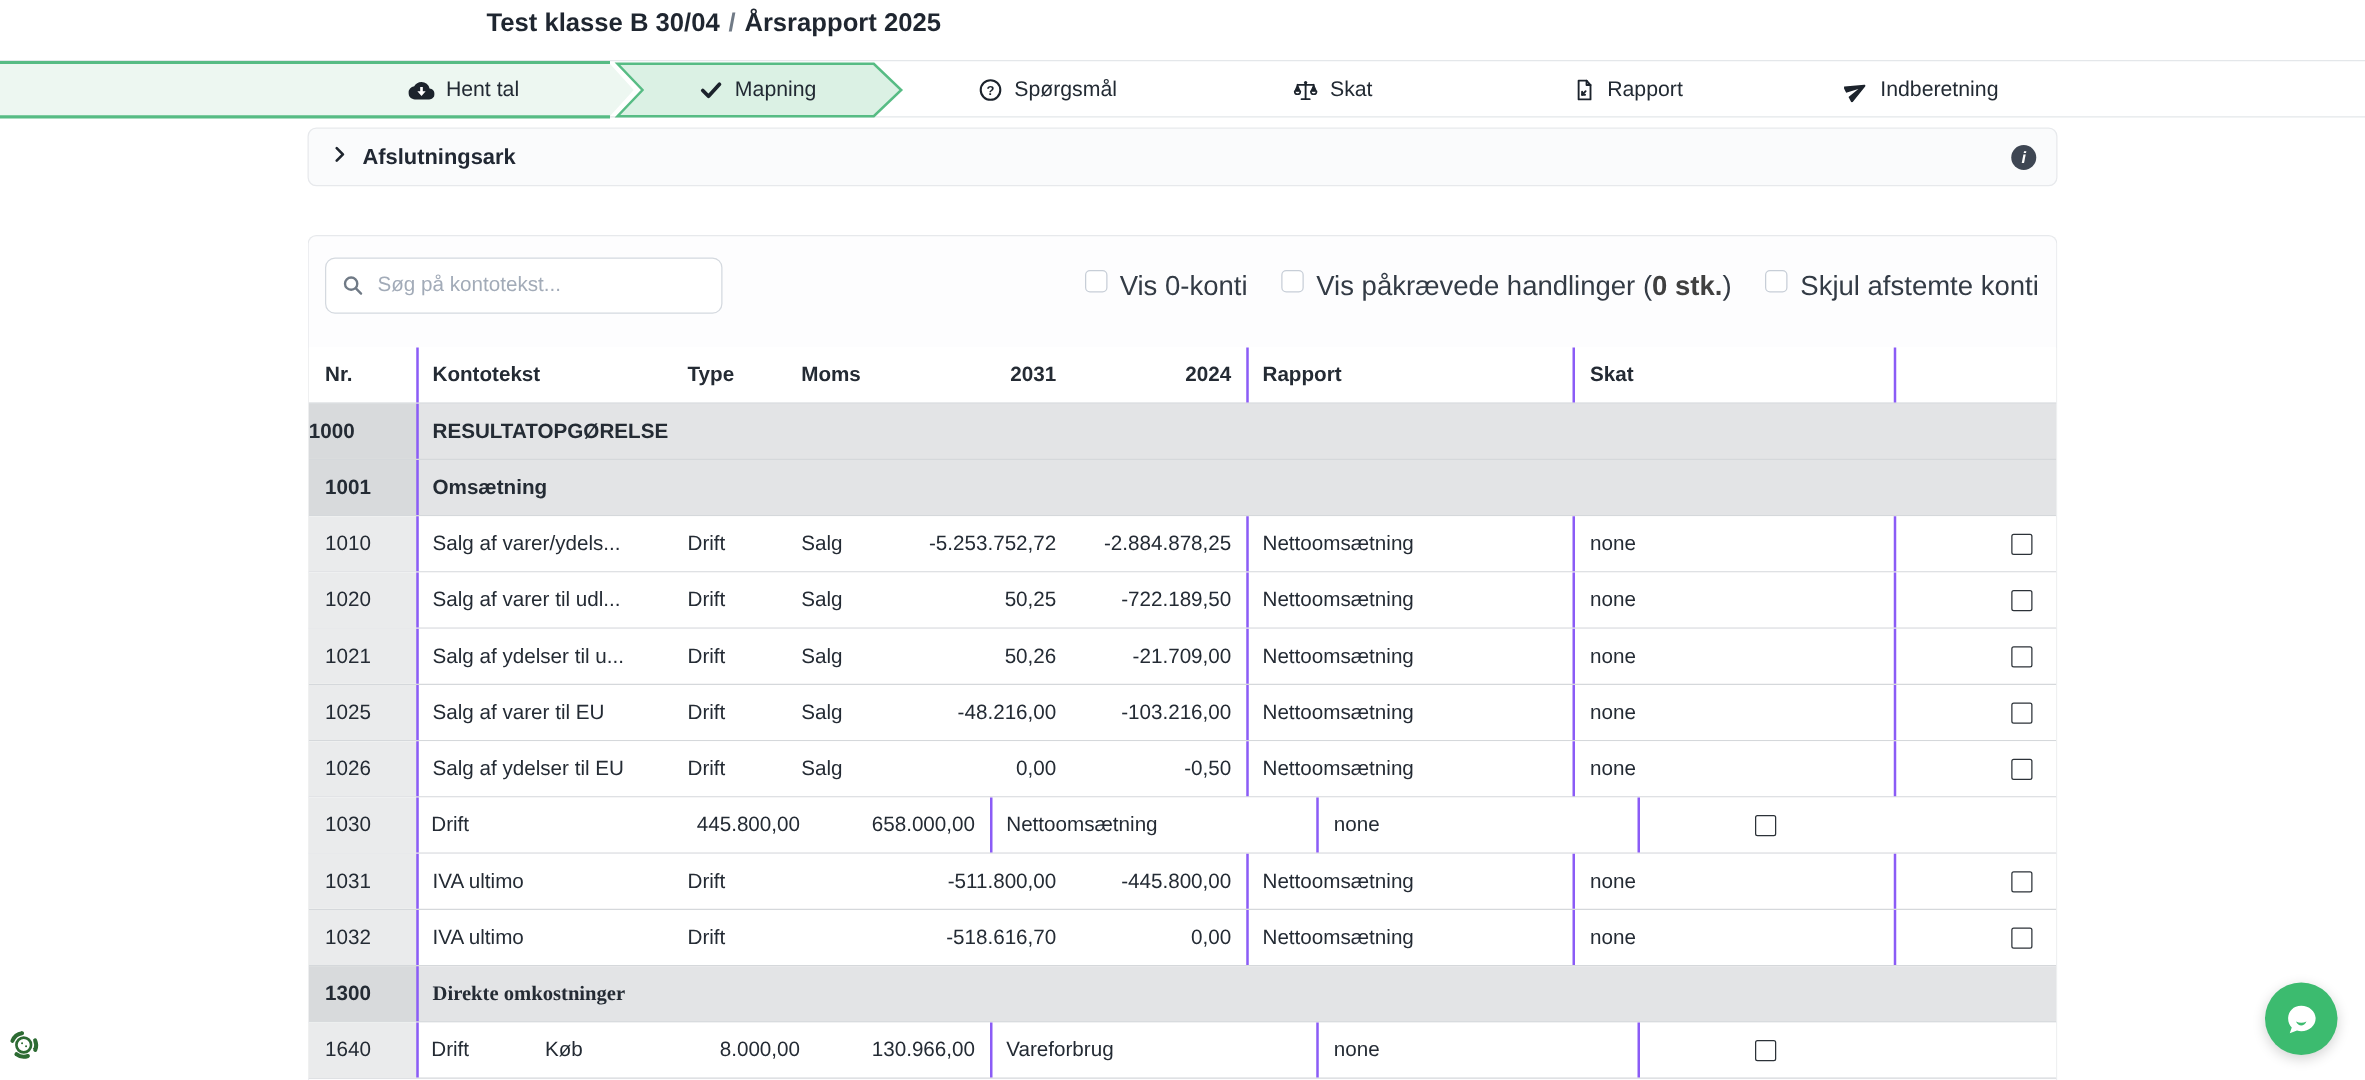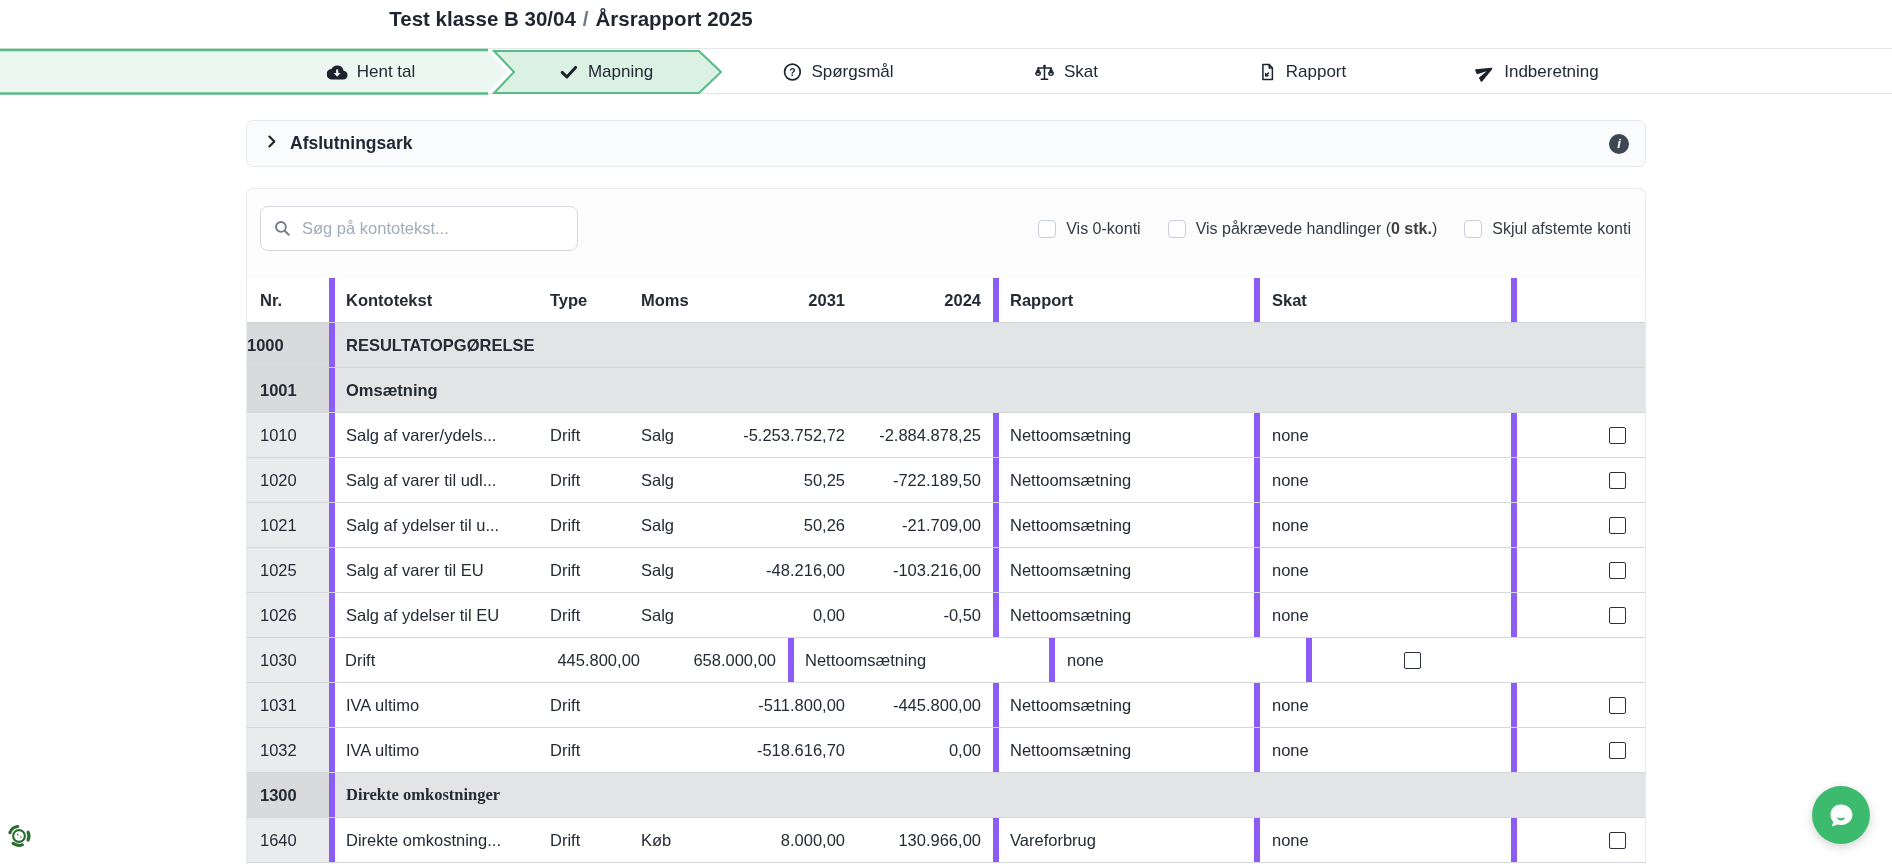--- a/index.html
+++ b/index.html
@@ -18,47 +18,47 @@
   .stepbar svg.shapes { position:absolute; top:-1px; left:0; }
   .step { position:absolute; top:0; height:46px; transform:translateX(-50%);
     display:flex; align-items:center; gap:9px; font-size:17px; font-weight:500;
     color:#222a33; cursor:pointer; white-space:nowrap; }
   .step .ic { display:flex; align-items:center; }
   .step .ic svg { display:block; }
 
   
   .card { position:absolute; left:246px; width:1400px; background:#fafbfc;
     border:1px solid #e7e9ec; border-radius:7px; }
-  .card1 { top:120px; height:47px; display:flex; align-items:center; padding:0 16px; cursor:pointer; }
+  .card1 { top:102px; height:47px; display:flex; align-items:center; padding:0 16px; cursor:pointer; }
   .card1 .lbl { font-size:17.5px; font-weight:700; color:#212833; margin-left:10px; }
   .card1 .spacer { flex:1; }
   .infoicon { width:20px; height:20px; border-radius:50%; background:#3e4653; color:#fff;
     font-size:13px; font-weight:700; display:flex; align-items:center; justify-content:center;
     font-style:italic; cursor:pointer; }
   .card2 { top:188px; height:700px; background:#fdfdfe; border-bottom:none; overflow:hidden; }
 
   
   .search { position:absolute; left:13px; top:17px; width:318px; height:45px; background:#fff;
     border:1px solid #d4d9df; border-radius:8px; display:flex; align-items:center; padding:0 12px; }
   .search input { border:none; outline:none; flex:1; font-size:16.5px; margin-left:10px;
     font-family:inherit; color:#3a424d; background:transparent; }
   .search input::placeholder { color:#a2abb8; }
   .filterrow { position:absolute; right:14px; top:17px; height:45px; display:flex;
     align-items:center; gap:27px; }
-  .filteritem { display:flex; align-items:flex-start; gap:10px; font-size:16px; color:#333b45;
+  .filteritem { display:flex; align-items:flex-start; gap:10px; font-size:22px; color:#333b45;
     cursor:pointer; white-space:nowrap; }
   .fcb { width:18px; height:18px; border:1.5px solid #c7ced7; border-radius:4px; background:#fff; }
   .grn { color:#404040; font-weight:700; }
 
   
   .table { position:absolute; left:0; top:89px; width:1398px; background:#fff; }
   .tr { display:flex; width:1398px; height:45px; border-bottom:1px solid #d5d8db; }
   .td { display:flex; align-items:center; height:100%; font-size:16.5px; overflow:hidden;
     white-space:nowrap; }
-  .vline { border-right:6px solid #8b5cf6; }
+  .vline { border-right:2px solid #8b5cf6; }
   .thead { font-weight:700; border-bottom:1px solid #cfd3d7; background:#fff; }
   .thead .td { color:#242b34; }
   .num { justify-content:flex-end; }
   .grouprow { background:#e3e4e6; font-weight:700; }
   .grouprow .td-nr { background:#d8dadc; }
   .accrow { background:#fff; cursor:pointer; }
   .accrow .td-nr { background:#eaebec; }
   .rowcb { width:17px; height:17px; border:1.6px solid #2c3238; border-radius:2px;
     background:#fff; margin-left:auto; margin-right:19px; cursor:pointer; }
 
@@ -305,21 +305,20 @@
           <div class="td td-check" style="width: 128px;">
             <span class="rowcb"></span>
           </div>
         </div>
         <div class="tr grouprow">
           <div class="td td-nr vline" style="width: 88px; padding-left: 13px;">1300</div>
           <div class="td" style="width: 1310px; padding-left: 11px; font-family: Liberation Serif, serif;">Direkte omkostninger</div>
         </div>
         <div class="tr accrow">
           <div class="td td-nr vline" style="width: 88px; padding-left: 13px;">1640</div>
-          <div class="td td-text" style="width: 205px; padding-left: 11px;">Direkte omkostning...</div>
           <div class="td td-type" style="width: 88px; padding-left: 10px;">Drift</div>
           <div class="td td-moms" style="width: 97px; padding-left: 13px;">Køb</div>
           <div class="td td-2025 num" style="width: 128px; padding-right: 8px;">8.000,00</div>
           <div class="td td-2024 num vline" style="width: 146px; padding-right: 12px;">130.966,00</div>
           <div class="td td-rapport vline" style="width: 261px; padding-left: 11px;">Vareforbrug</div>
           <div class="td td-skat vline" style="width: 257px; padding-left: 12px;">none</div>
           <div class="td td-check" style="width: 128px;">
             <span class="rowcb"></span>
           </div>
         </div>

